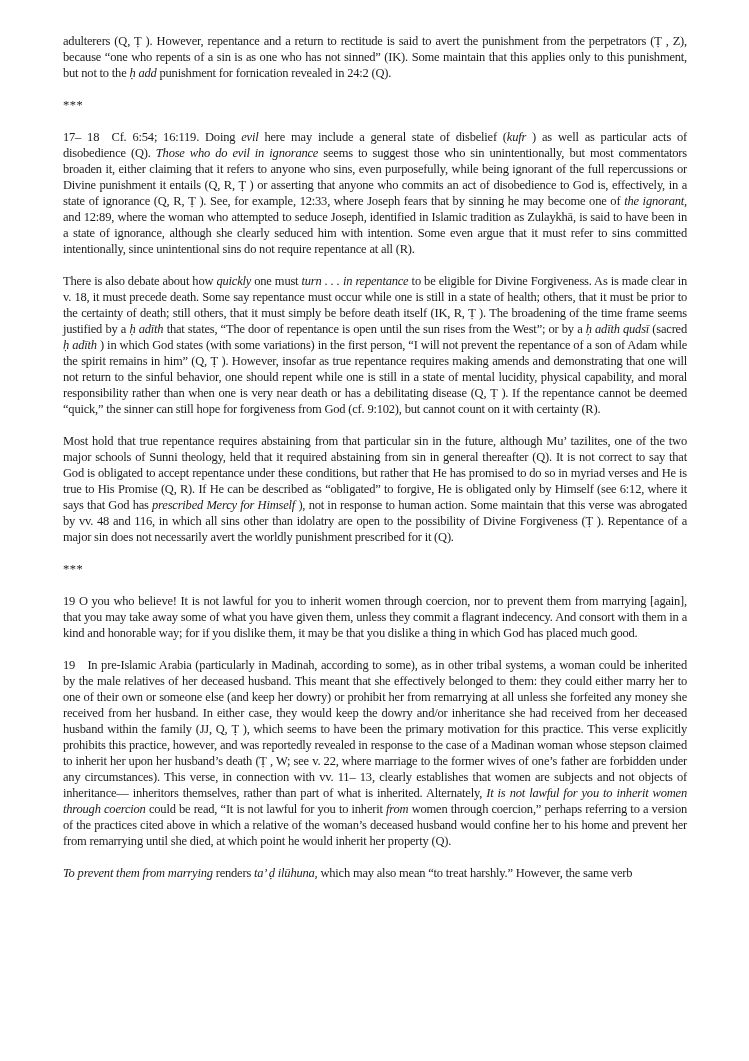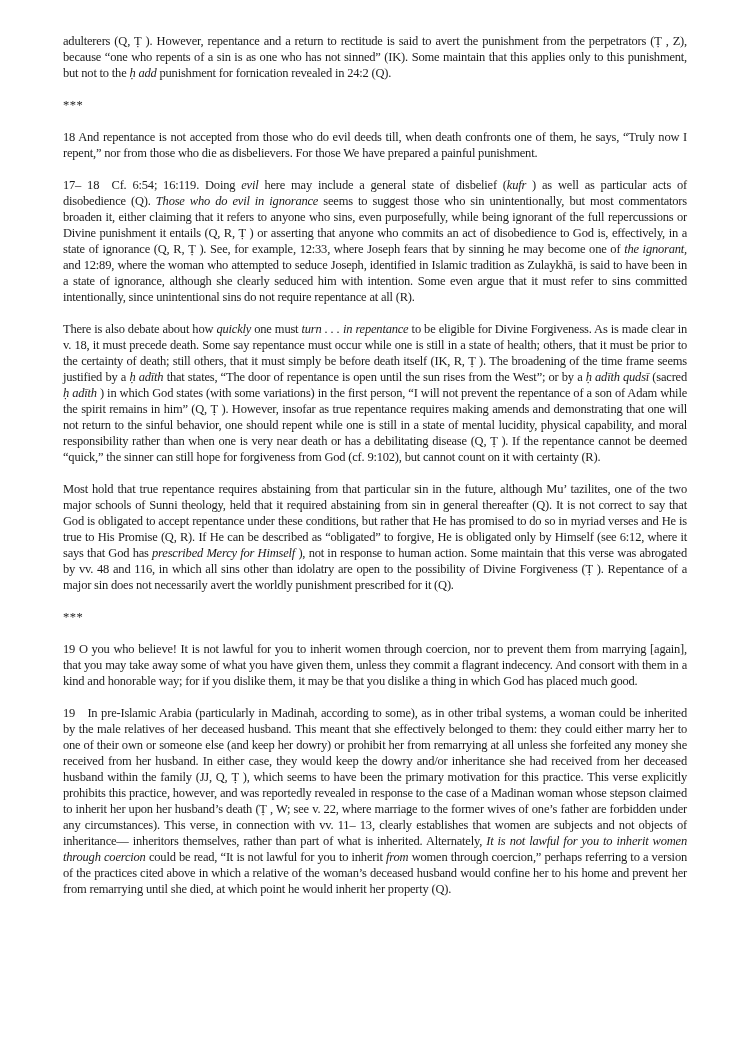--- a/index.html
+++ b/index.html
@@ -37,21 +37,21 @@
     font-style: italic;
   }
 </style>
 </head>
 <body>
 
 <div class="page">
   <main>
       <p class="para"><span>adulterers (Q, Ṭ ). However, repentance and a return to rectitude is said to avert the punishment from the perpetrators (Ṭ , Z), because “one who repents of a sin is as one who has not sinned” (IK). Some maintain that this applies only to this punishment, but not to the </span><span class="it">ḥ add</span><span> punishment for fornication revealed in 24:2 (Q).</span></p>
       <p class="separator"><span>***</span></p>
-      <p class="para"><span>18 And repentance is not accepted from those who do evil deeds till, when death confronts one of them, he says, “Truly now I repent,” nor from those who die as disbelievers. For those We have prepared a painful punishment.</span></p>
       <p class="para"><span>17– 18 Cf. 6:54; 16:119. Doing </span><span class="it">evil</span><span> here may include a general state of disbelief (</span><span class="it">kufr</span><span> ) as well as particular acts of disobedience (Q). </span><span class="it">Those who do evil in ignorance</span><span> seems to suggest those who sin unintentionally, but most commentators broaden it, either claiming that it refers to anyone who sins, even purposefully, while being ignorant of the full repercussions or Divine punishment it entails (Q, R, Ṭ ) or asserting that anyone who commits an act of disobedience to God is, effectively, in a state of ignorance (Q, R, Ṭ ). See, for example, 12:33, where Joseph fears that by sinning he may become one of </span><span class="it">the ignorant,</span><span> and 12:89, where the woman who attempted to seduce Joseph, identified in Islamic tradition as Zulaykhā, is said to have been in a state of ignorance, although she clearly seduced him with intention. Some even argue that it must refer to sins committed intentionally, since unintentional sins do not require repentance at all (R).</span></p>
       <p class="para"><span>There is also debate about how </span><span class="it">quickly</span><span> one must </span><span class="it">turn . . . in repentance</span><span> to be eligible for Divine Forgiveness. As is made clear in v. 18, it must precede death. Some say repentance must occur while one is still in a state of health; others, that it must be prior to the certainty of death; still others, that it must simply be before death itself (IK, R, Ṭ ). The broadening of the time frame seems justified by a </span><span class="it">ḥ adīth</span><span> that states, “The door of repentance is open until the sun rises from the West”; or by a </span><span class="it">ḥ adīth qudsī</span><span> (sacred </span><span class="it">ḥ adīth</span><span> ) in which God states (with some variations) in the first person, “I will not prevent the repentance of a son of Adam while the spirit remains in him” (Q, Ṭ ). However, insofar as true repentance requires making amends and demonstrating that one will not return to the sinful behavior, one should repent while one is still in a state of mental lucidity, physical capability, and moral responsibility rather than when one is very near death or has a debilitating disease (Q, Ṭ ). If the repentance cannot be deemed “quick,” the sinner can still hope for forgiveness from God (cf. 9:102), but cannot count on it with certainty (R).</span></p>
       <p class="para"><span>Most hold that true repentance requires abstaining from that particular sin in the future, although Mu’ tazilites, one of the two major schools of Sunni theology, held that it required abstaining from sin in general thereafter (Q). It is not correct to say that God is obligated to accept repentance under these conditions, but rather that He has promised to do so in myriad verses and He is true to His Promise (Q, R). If He can be described as “obligated” to forgive, He is obligated only by Himself (see 6:12, where it says that God has </span><span class="it">prescribed Mercy for Himself</span><span> ), not in response to human action. Some maintain that this verse was abrogated by vv. 48 and 116, in which all sins other than idolatry are open to the possibility of Divine Forgiveness (Ṭ ). Repentance of a major sin does not necessarily avert the worldly punishment prescribed for it (Q).</span></p>
       <p class="separator"><span>***</span></p>
       <p class="para"><span>19 O you who believe! It is not lawful for you to inherit women through coercion, nor to prevent them from marrying [again], that you may take away some of what you have given them, unless they commit a flagrant indecency. And consort with them in a kind and honorable way; for if you dislike them, it may be that you dislike a thing in which God has placed much good.</span></p>
       <p class="para"><span>19 In pre-Islamic Arabia (particularly in Madinah, according to some), as in other tribal systems, a woman could be inherited by the male relatives of her deceased husband. This meant that she effectively belonged to them: they could either marry her to one of their own or someone else (and keep her dowry) or prohibit her from remarrying at all unless she forfeited any money she received from her husband. In either case, they would keep the dowry and/or inheritance she had received from her deceased husband within the family (JJ, Q, Ṭ ), which seems to have been the primary motivation for this practice. This verse explicitly prohibits this practice, however, and was reportedly revealed in response to the case of a Madinan woman whose stepson claimed to inherit her upon her husband’s death (Ṭ , W; see v. 22, where marriage to the former wives of one’s father are forbidden under any circumstances). This verse, in connection with vv. 11– 13, clearly establishes that women are subjects and not objects of inheritance— inheritors themselves, rather than part of what is inherited. Alternately, </span><span class="it">It is not lawful for you to inherit women through coercion</span><span> could be read, “It is not lawful for you to inherit </span><span class="it">from</span><span> women through coercion,” perhaps referring to a version of the practices cited above in which a relative of the woman’s deceased husband would confine her to his home and prevent her from remarrying until she died, at which point he would inherit her property (Q).</span></p>
+      <p class="para"><span class="it">To prevent them from marrying</span><span> renders </span><span class="it">ta’ ḍ ilūhuna,</span><span> which may also mean “to treat harshly.” However, the same verb</span></p>
     </main>
 </div>
 
 </body></html>

